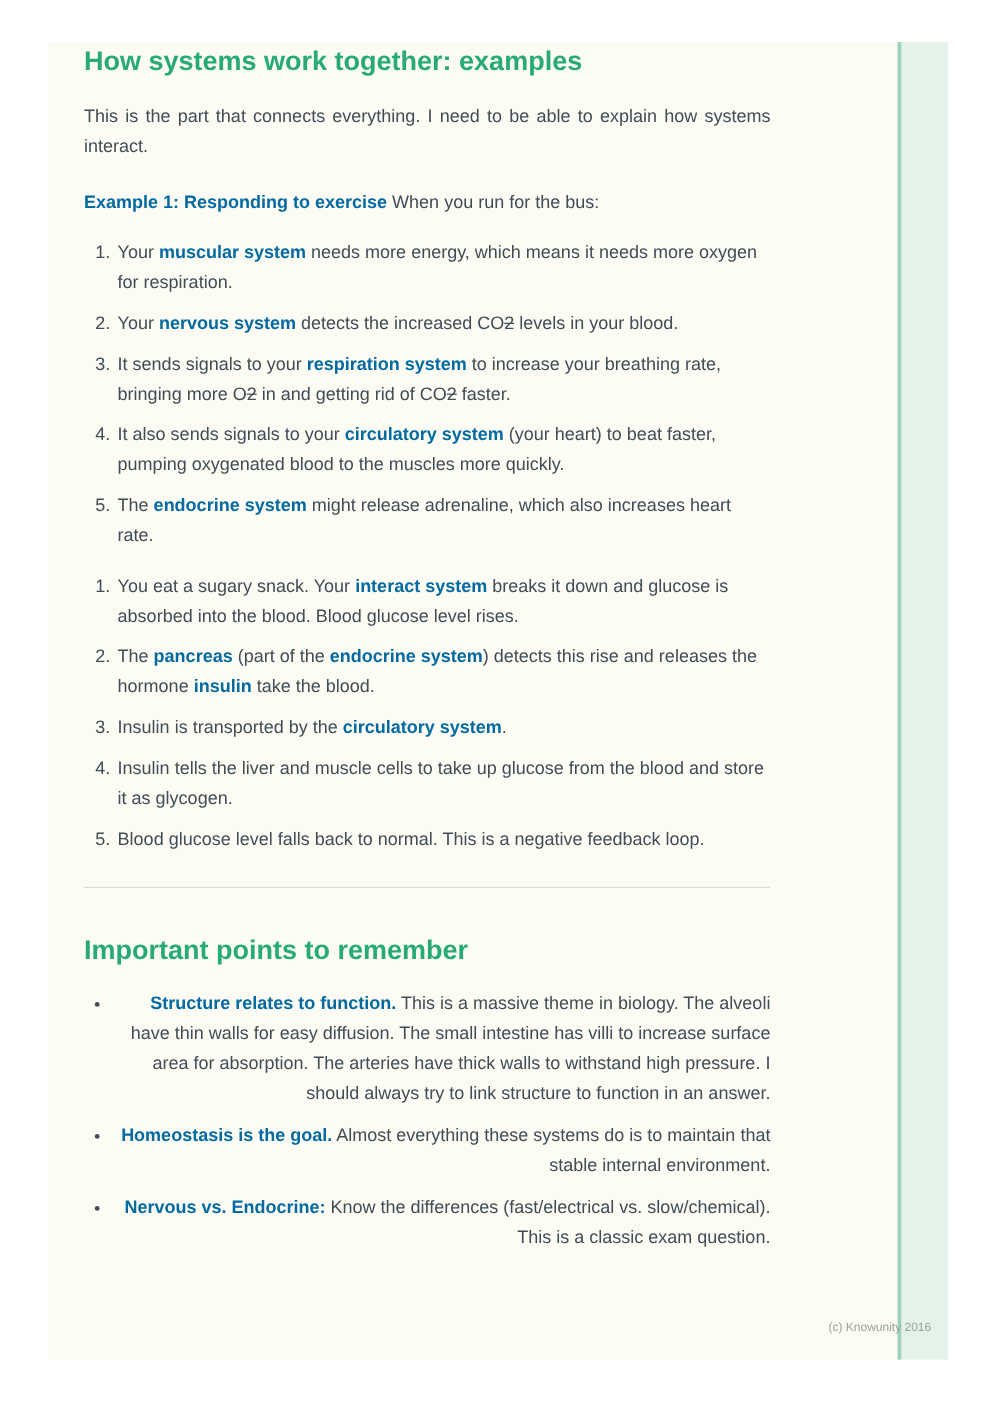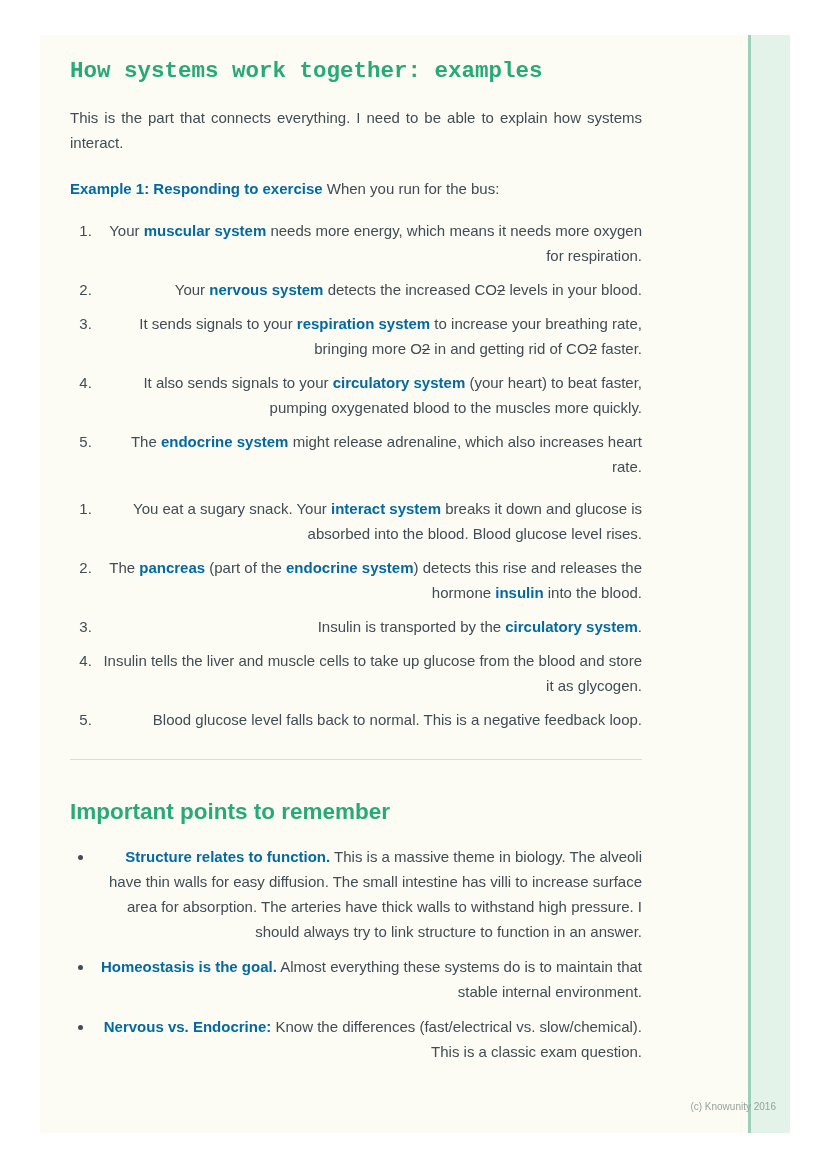--- a/index.html
+++ b/index.html
@@ -5,27 +5,27 @@
   html,body{margin:0;padding:0;background:#ffffff;}
   body{font-family:"Liberation Sans", sans-serif;}
   #canvas{position:relative;width:828px;height:1171px;background:#ffffff;overflow:hidden;}
 
   .page{position:absolute;left:40px;top:35px;width:750px;height:1098px;background:#fcfcf5;}
   .accent-strip{position:absolute;right:0;top:0;width:39px;height:100%;background:#e3f3ea;border-left:3px solid #9bd0ba;z-index:1;}
 
   .content{position:absolute;left:30px;top:0;width:572px;color:#414c54;font-size:15px;line-height:25px;z-index:2;}
 
   h1{font-size:22.5px;line-height:30px;font-weight:700;color:#27aa74;margin:0;}
-  .h1-first{margin-top:21px;font-family:Liberation Mono, monospace;}
+  .h1-first{margin-top:1px;}
   .h1-second{margin-top:37px;}
 
   .intro{margin:19px 0 0 0;text-align:justify;}
   .example-label{margin:21px 0 0 0;}
 
-  ol{margin:17px 0 0 0;padding-left:26px;text-align:right;}
+  ol{margin:17px 0 0 0;padding-left:26px;}
   ul{margin:17px 0 0 0;padding-left:24px;text-align:right;}
   li{margin-bottom:9px;padding-left:2px;}
   ul li{margin-bottom:10px;}
 
   .b{font-weight:700;color:#0369a1;}
   .i{}
   .strike{text-decoration:line-through;}
 
   hr.divider{border:none;border-top:1px solid #dddcd4;margin:27px 0 0 0;}
 
@@ -50,21 +50,21 @@
           <li><span>Your </span><span class="b">muscular system</span><span> needs more energy, which means it needs more oxygen for respiration.</span></li>
           <li><span>Your </span><span class="b">nervous system</span><span> detects the increased CO</span><span class="strike">2</span><span> levels in your blood.</span></li>
           <li><span>It sends signals to your </span><span class="b">respiration system</span><span> to increase your breathing rate, bringing more O</span><span class="strike">2</span><span> in and getting rid of CO</span><span class="strike">2</span><span> faster.</span></li>
           <li><span>It also sends signals to your </span><span class="b">circulatory system</span><span> (your heart) to beat faster, pumping oxygenated blood to the muscles more quickly.</span></li>
           <li><span>The </span><span class="b">endocrine system</span><span> might release adrenaline, which also increases heart rate.</span></li>
         </ol>
 
 
       <ol>
           <li><span>You eat a sugary snack. Your </span><span class="b">interact system</span><span> breaks it down and glucose is absorbed into the blood. Blood glucose level rises.</span></li>
-          <li><span>The </span><span class="b">pancreas</span><span> (part of the </span><span class="b">endocrine system</span><span>) detects this rise and releases the hormone </span><span class="b">insulin</span><span> into the blood.</span></li>
+          <li><span>The </span><span class="b">pancreas</span><span> (part of the </span><span class="b">endocrine system</span><span>) detects this rise and releases the hormone </span><span class="b">insulin</span><span> take the blood.</span></li>
           <li><span>Insulin is transported by the </span><span class="b">circulatory system</span><span>.</span></li>
           <li><span>Insulin tells the liver and muscle cells to take up glucose from the blood and store it as glycogen.</span></li>
           <li><span>Blood glucose level falls back to normal. </span><span class="i">This is a negative feedback loop.</span></li>
         </ol>
 
       <hr class="divider">
 
       <h1 class="h1-second">Important points to remember</h1>
 
       <ul>

